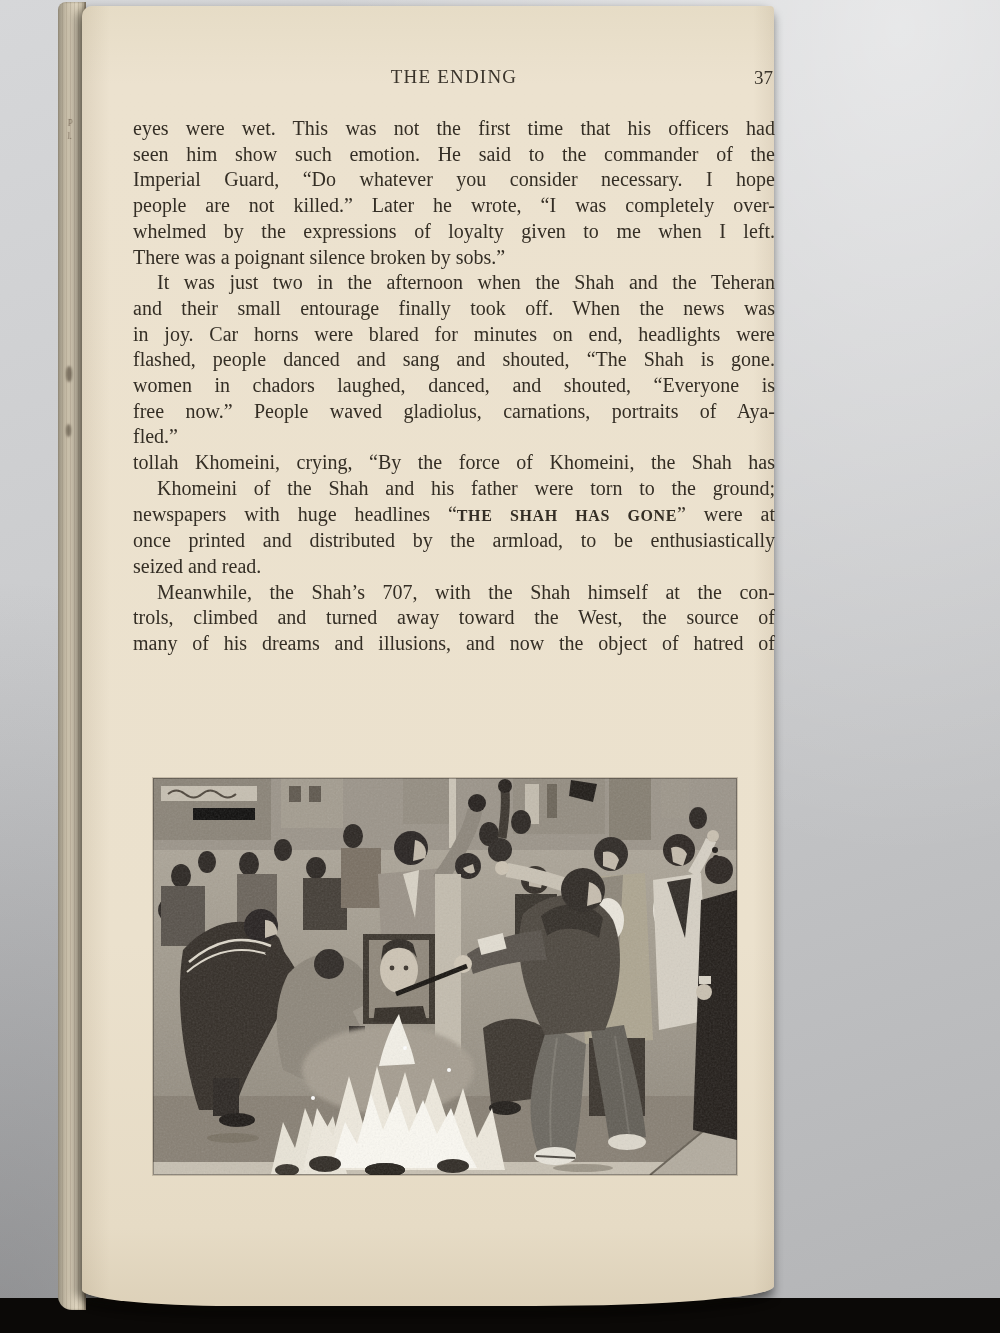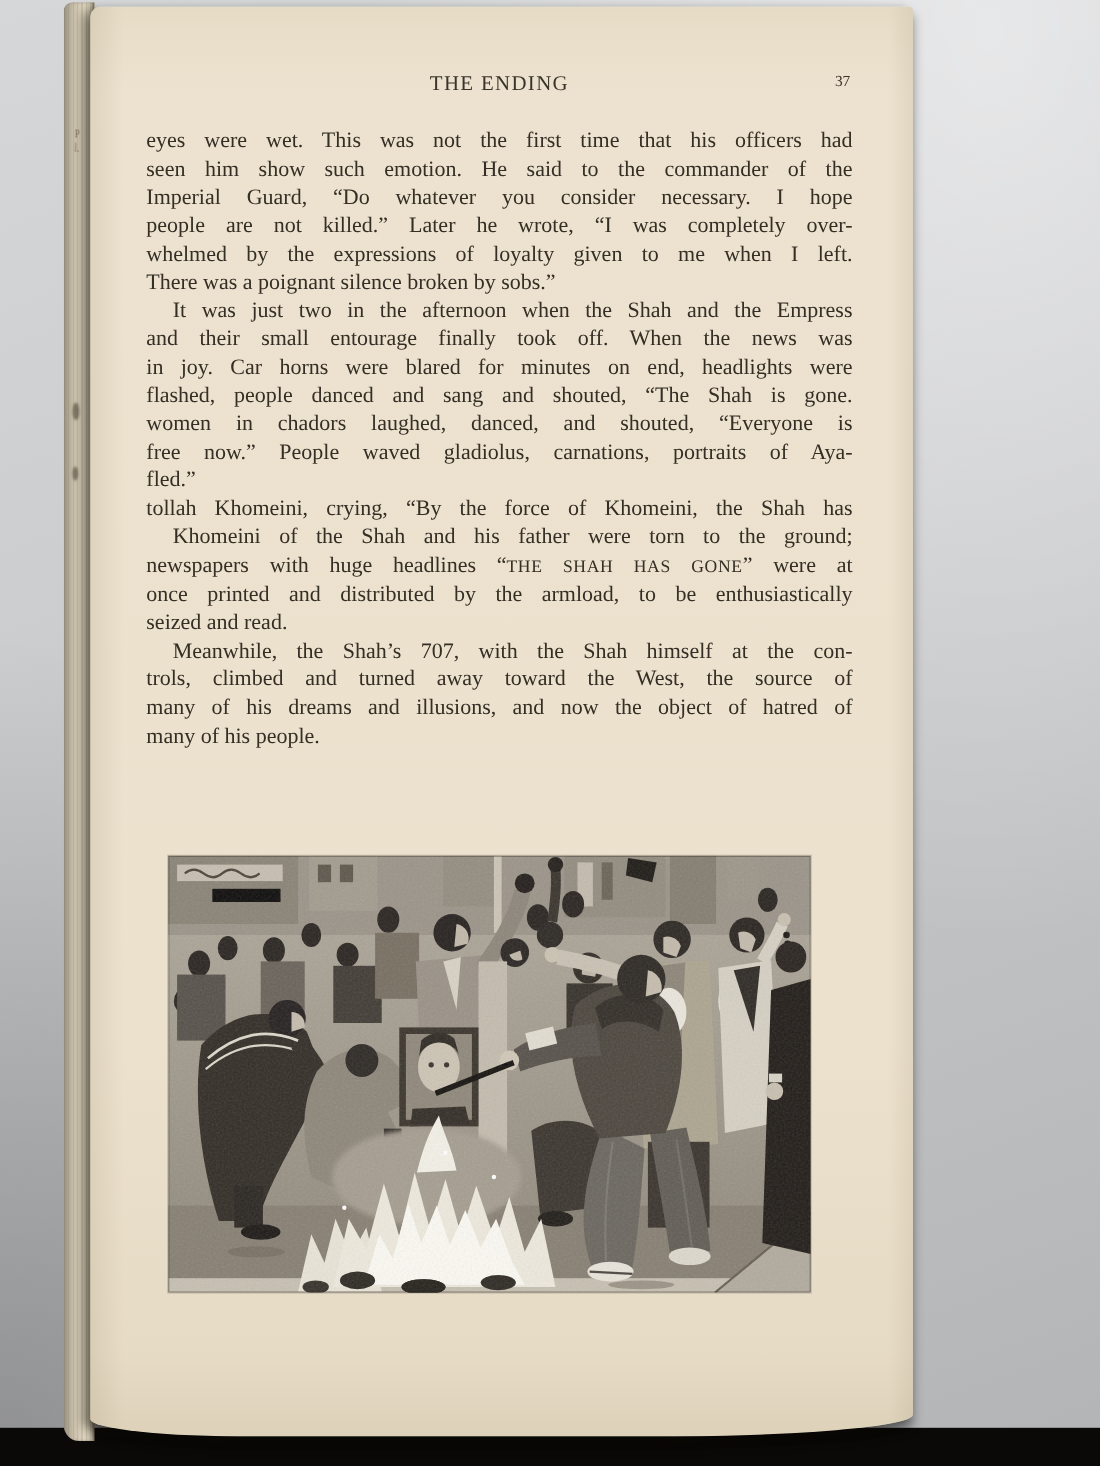--- a/index.html
+++ b/index.html
@@ -32,44 +32,44 @@
     filter:blur(.4px);
     white-space:pre-line;
   }
   .edge-mark{
     position:absolute;background:rgba(52,42,30,.5);border-radius:50%;
     filter:blur(1px);
   }
   .edge-mark.m1{left:66px;top:366px;width:6px;height:16px;}
   .edge-mark.m2{left:66px;top:424px;width:5px;height:13px;}
   .page{
-    position:absolute;left:82px;top:6px;width:748px;height:1300px;
+    position:absolute;left:82px;top:6px;width:692px;height:1300px;
     background:
       linear-gradient(90deg, rgba(140,120,90,.14) 0%, rgba(140,120,90,0) 4%),
       linear-gradient(270deg, rgba(140,120,90,.12) 0%, rgba(140,120,90,0) 3%),
       linear-gradient(180deg,#e6dcc6 0%,#ece2cf 6%,#ebe1cd 72%,#e6dbc5 94%,#ddd1b9 100%);
     border-radius:10px 4px 6px 6px;
     border-bottom-left-radius:150px 16px;
     border-bottom-right-radius:240px 20px;
     box-shadow:-7px 3px 9px rgba(20,16,10,.35), 0 8px 10px rgba(0,0,0,.4);
   }
   .running-header{position:absolute;left:51px;top:60px;width:642px;height:26px;color:#3a342b;}
   .running-title{
     position:absolute;left:50%;transform:translateX(-50%);
     font-size:19px;letter-spacing:1.2px;
   }
-  .page-number{position:absolute;right:2px;top:1px;font-size:14px;}
+  .page-number{position:absolute;right:2px;top:1px;font-size:19px;}
   .body-text{
     position:absolute;left:51px;top:110px;width:642px;
     font-size:20px;line-height:25.7px;color:#342e25;
   }
   .text-line{text-align:justify;text-align-last:justify;}
   .text-line.last{text-align-last:left;}
   .text-line.indent{padding-left:24px;}
-  .sc{font-size:.8em;letter-spacing:.6px;}
+  .sc{font-size:.8em;letter-spacing:.6px;font-weight:bold;}
   .photo{
     position:absolute;left:71px;top:772px;width:584px;height:397px;
     box-shadow:0 0 0 1px rgba(90,80,62,.25);
   }
   .photo svg{display:block;width:584px;height:397px;}
 </style>
 </head>
 <body>
 
 <div class="black-base"></div>
@@ -86,36 +86,35 @@
     <span class="page-number">37</span>
   </div>
 
   <div class="body-text">
       <div class="text-line">eyes were wet. This was not the first time that his officers had</div>
       <div class="text-line">seen him show such emotion. He said to the commander of the</div>
       <div class="text-line">Imperial Guard, “Do whatever you consider necessary. I hope</div>
       <div class="text-line">people are not killed.” Later he wrote, “I was completely over-</div>
       <div class="text-line">whelmed by the expressions of loyalty given to me when I left.</div>
       <div class="text-line last">There was a poignant silence broken by sobs.”</div>
-      <div class="text-line indent">It was just two in the afternoon when the Shah and the Empress</div>
+      <div class="text-line indent">It was just two in the afternoon when the Shah and the Teheran</div>
       <div class="text-line">and their small entourage finally took off. When the news was</div>
       <div class="text-line">in joy. Car horns were blared for minutes on end, headlights were</div>
       <div class="text-line">flashed, people danced and sang and shouted, “The Shah is gone.</div>
       <div class="text-line">women in chadors laughed, danced, and shouted, “Everyone is</div>
       <div class="text-line">free now.” People waved gladiolus, carnations, portraits of Aya-</div>
       <div class="text-line last">fled.”</div>
       <div class="text-line">tollah Khomeini, crying, “By the force of Khomeini, the Shah has</div>
       <div class="text-line indent">Khomeini of the Shah and his father were torn to the ground;</div>
       <div class="text-line"><span>newspapers with huge headlines “</span><span class="sc">THE SHAH HAS GONE</span><span>” were at</span></div>
       <div class="text-line">once printed and distributed by the armload, to be enthusiastically</div>
       <div class="text-line last">seized and read.</div>
       <div class="text-line indent">Meanwhile, the Shah’s 707, with the Shah himself at the con-</div>
       <div class="text-line">trols, climbed and turned away toward the West, the source of</div>
       <div class="text-line">many of his dreams and illusions, and now the object of hatred of</div>
-      <div class="text-line last">many of his people.</div>
     </div>
 
   <div class="photo" role="img" aria-label="Black-and-white halftone photograph: a street crowd in Teheran surrounds a small bonfire burning a framed portrait of the Shah; a young man in jeans bends over the flames poking them with a stick while others raise fists and gesture">
     <svg viewBox="0 0 584 397" xmlns="http://www.w3.org/2000/svg">
       <defs>
         <linearGradient id="bgg" x1="0" y1="0" x2="0" y2="1">
           <stop offset="0" stop-color="#b2ab9e"></stop>
           <stop offset=".45" stop-color="#a29b8e"></stop>
           <stop offset="1" stop-color="#8e877b"></stop>
         </linearGradient>

